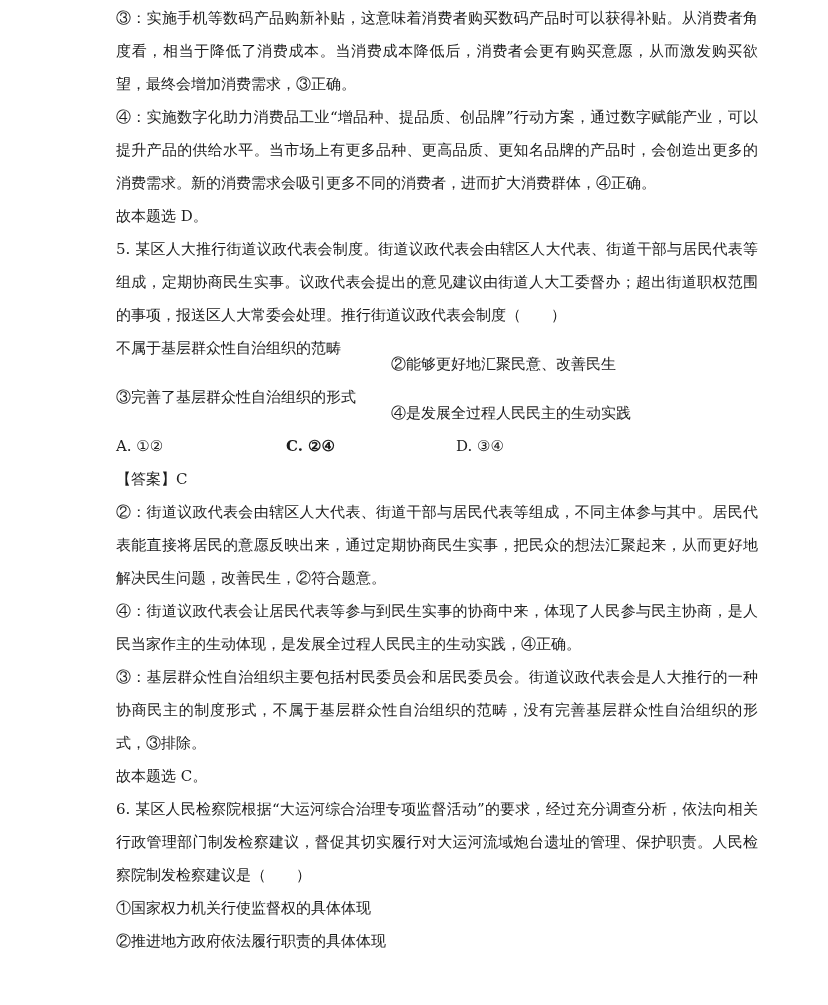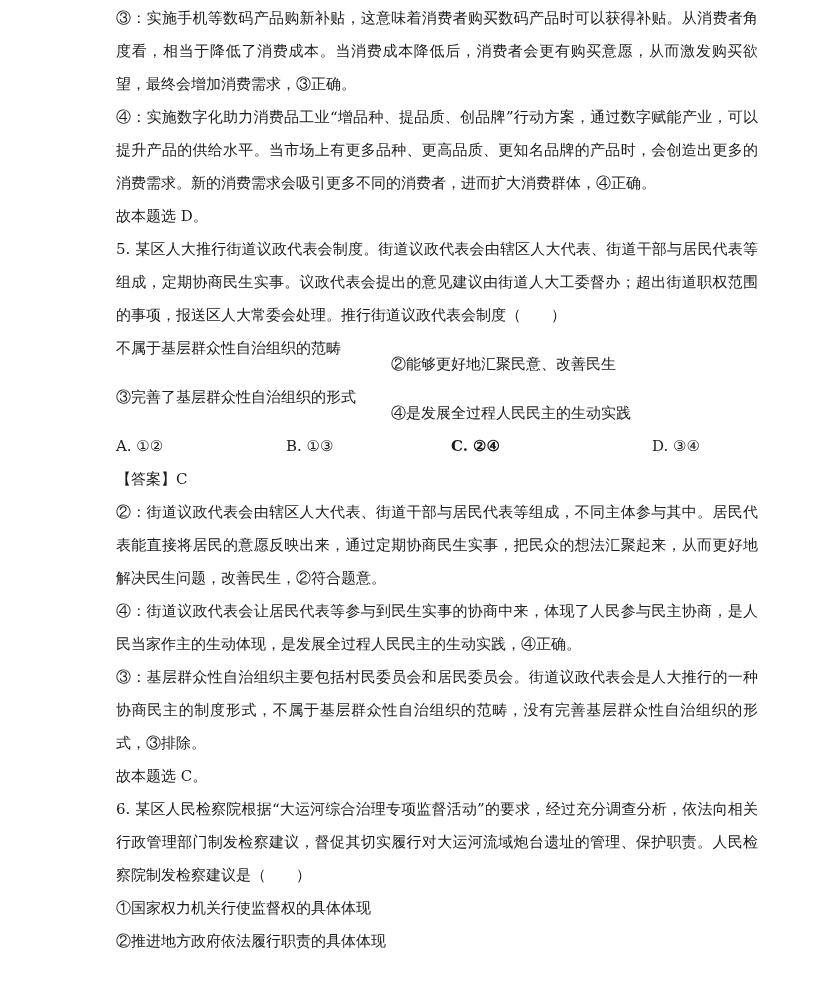--- a/index.html
+++ b/index.html
@@ -46,21 +46,21 @@
     margin-top: 16px;
   }
   .choice-row {
     display: flex;
     margin: 0;
     justify-content: center;
   }
   .choice-a { flex: 0 0 170px; }
   .choice-b { flex: 0 0 165px; }
   .choice-c { flex: 0 0 170px; font-weight: bold; }
-  .choice-d { flex: 1 1 auto; margin-left: 31px; }
+  .choice-d { flex: 1 1 auto; }
 </style>
 </head>
 <body>
 
 <div class="page">
 
   <p class="para">③：实施手机等数码产品购新补贴，这意味着消费者购买数码产品时可以获得补贴。从消费者角度看，相当于降低了消费成本。当消费成本降低后，消费者会更有购买意愿，从而激发购买欲望，最终会增加消费需求，③正确。</p>
 
   <p class="para">④：实施数字化助力消费品工业“增品种、提品质、创品牌”行动方案，通过数字赋能产业，可以提升产品的供给水平。当市场上有更多品种、更高品质、更知名品牌的产品时，会创造出更多的消费需求。新的消费需求会吸引更多不同的消费者，进而扩大消费群体，④正确。</p>
 
@@ -73,21 +73,20 @@
     <span class="option-col-2">②能够更好地汇聚民意、改善民生</span>
   </div>
 
   <div class="option-row">
     <span class="option-col-1">③完善了基层群众性自治组织的形式</span>
     <span class="option-col-2">④是发展全过程人民民主的生动实践</span>
   </div>
 
   <div class="choice-row">
     <span class="choice-a">A. ①②</span>
-    <span class="choice-b">B. ①③</span>
     <span class="choice-c">C. ②④</span>
     <span class="choice-d">D. ③④</span>
   </div>
 
   <p class="single-line">【答案】C</p>
 
 
 
   <p class="para">②：街道议政代表会由辖区人大代表、街道干部与居民代表等组成，不同主体参与其中。居民代表能直接将居民的意愿反映出来，通过定期协商民生实事，把民众的想法汇聚起来，从而更好地解决民生问题，改善民生，②符合题意。</p>
 

